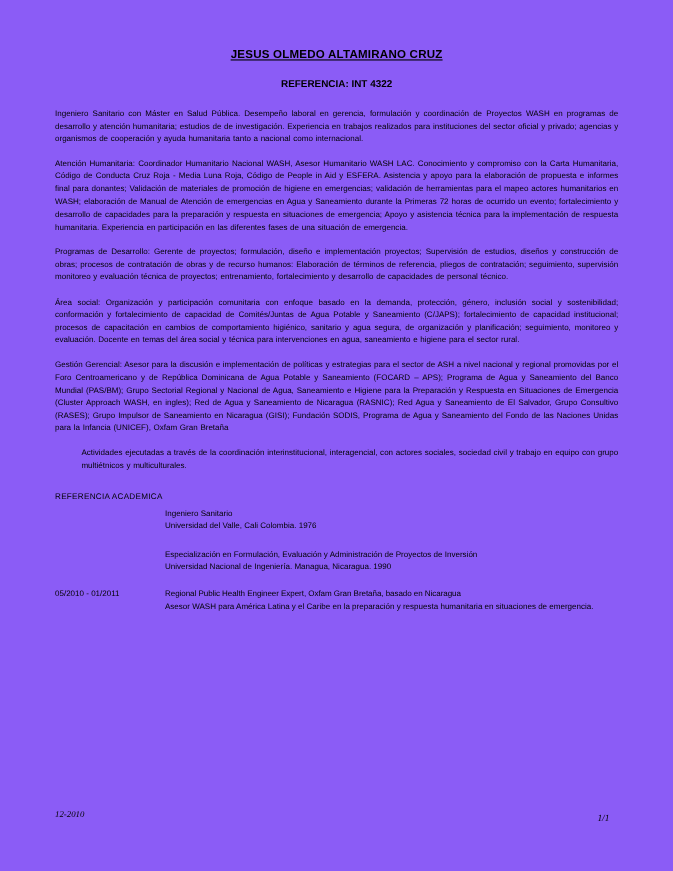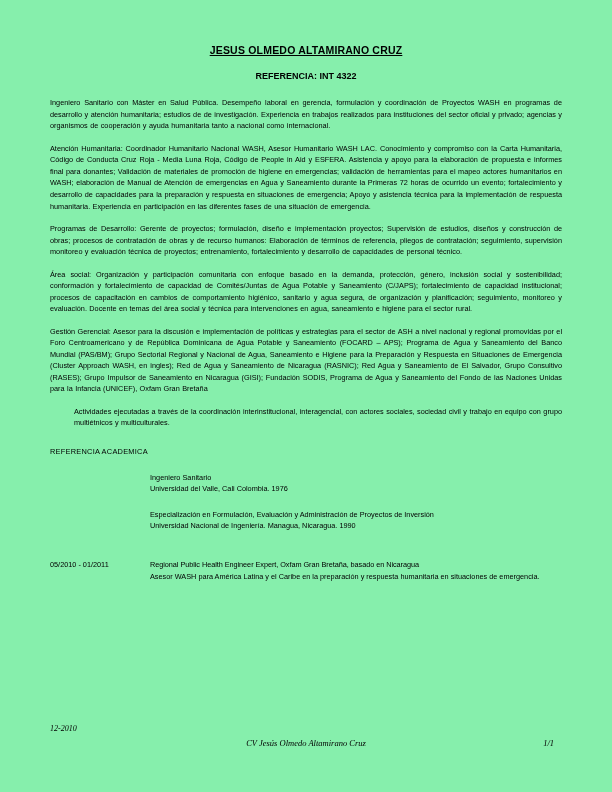--- a/index.html
+++ b/index.html
@@ -8,21 +8,21 @@
     background: #ffffff;
   }
   body {
     font-family: "Liberation Sans", sans-serif;
     color: #000000;
   }
   .page {
     position: relative;
     width: 612px;
     height: 792px;
-    background: #86efac;
+    background: #8b5cf6;
     overflow: hidden;
     box-sizing: border-box;
   }
   .content {
     position: absolute;
     left: 50px;
     top: 44px;
     width: 512px;
   }
   .doc-title {
@@ -58,29 +58,29 @@
     margin: 18px 0 0 0;
     line-height: 1.4;
     letter-spacing: 0.25px;
   }
   .edu-block {
     margin: 14px 0 0 100px;
     font-size: 7.3px;
     line-height: 1.55;
   }
   .edu-block.first {
-    margin-top: 15px;
+    margin-top: 4px;
   }
   .edu-line {
     display: block;
     text-align: justify;
   }
   .exp-row {
     display: flex;
-    margin-top: 28px;
+    margin-top: 14px;
     font-size: 7.3px;
     line-height: 1.6;
   }
   .exp-date {
     width: 100px;
     flex: 0 0 100px;
     font-size: 7.3px;
   }
   .exp-body {
     flex: 1 1 auto;
@@ -95,21 +95,21 @@
   .footer {
     position: absolute;
     left: 50px;
     right: 50px;
     bottom: 38px;
     height: 30px;
   }
   .footer-date {
     position: absolute;
     left: 0;
-    top: 0;
+    top: 12px;
     font-family: "Liberation Serif", serif;
     font-style: italic;
     font-size: 8px;
   }
   .footer-center {
     position: absolute;
     left: 0;
     right: 0;
     top: 14px;
     text-align: center;
@@ -162,17 +162,16 @@
       <div class="exp-body">
         <span class="exp-line compact">Regional Public Health Engineer Expert, Oxfam Gran Bretaña, basado en Nicaragua</span>
         <span class="exp-line">Asesor WASH para América Latina y el Caribe en la preparación y respuesta humanitaria en situaciones de emergencia.</span>
       </div>
     </div>
 
   </div>
 
   <div class="footer">
     <div class="footer-date">12-2010</div>
-    <div class="footer-center">CV Jesús Olmedo Altamirano Cruz</div>
     <div class="footer-page">1/1</div>
   </div>
 
 </div>
 
 </body></html>

